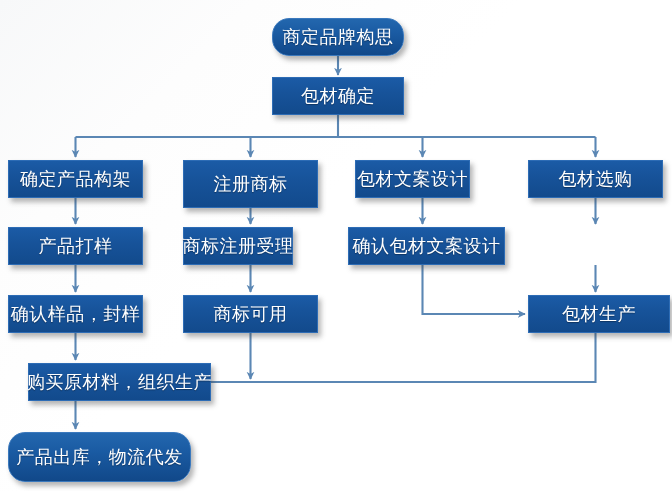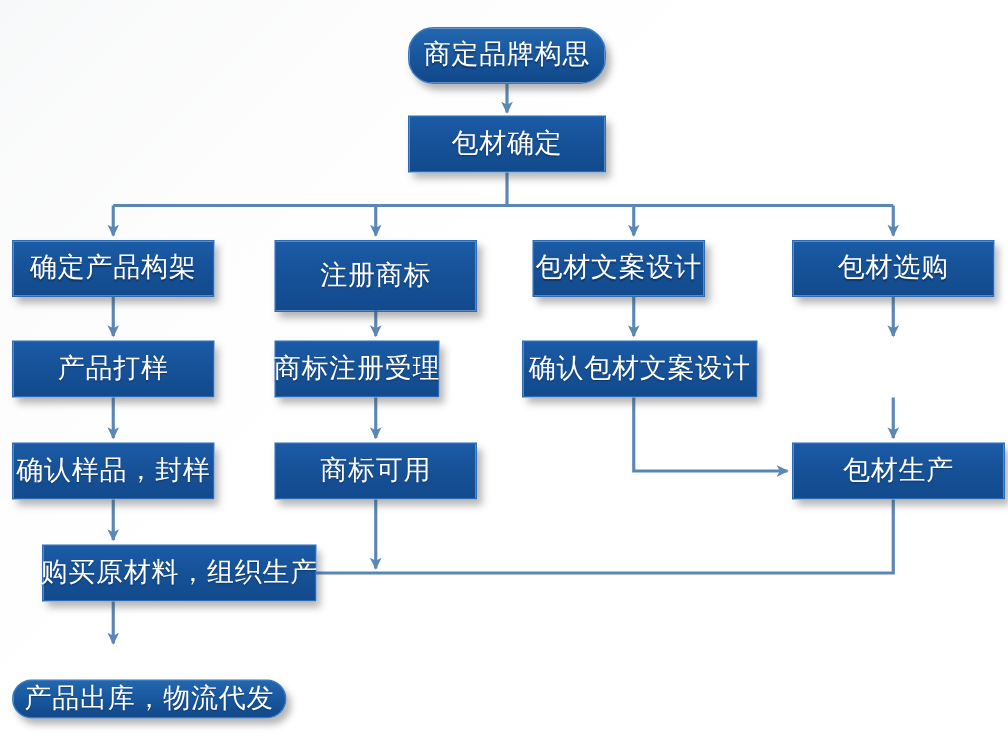--- a/index.html
+++ b/index.html
@@ -130,17 +130,17 @@
   </div>
 
   <div class="node" style="left:528px;top:295px;width:142px;height:38px;">
     <span class="lbl">包材生产</span>
   </div>
 
   <div class="node" style="left:8px;top:363px;width:183px;height:38px;margin-left:20px;">
     <span class="lbl">购买原材料，组织生产</span>
   </div>
 
-  <div class="node rounded" style="left:8px;top:453px;width:183px;height:26px;">
+  <div class="node rounded" style="left:8px;top:432px;width:183px;height:50px;">
     <span class="lbl">产品出库，物流代发</span>
   </div>
 
 </div>
 
 </body></html>

